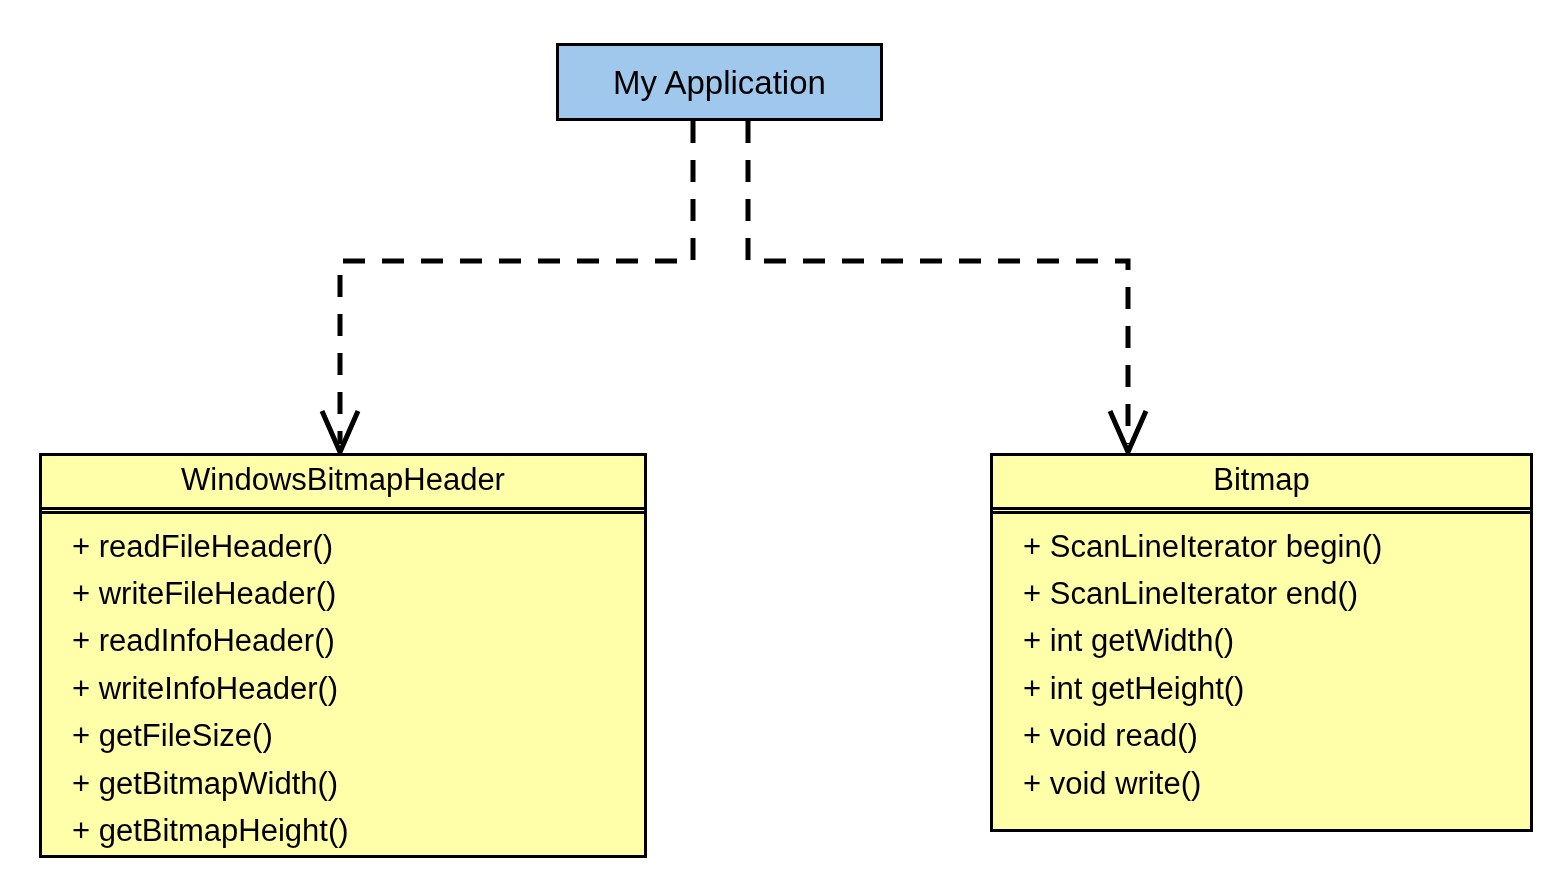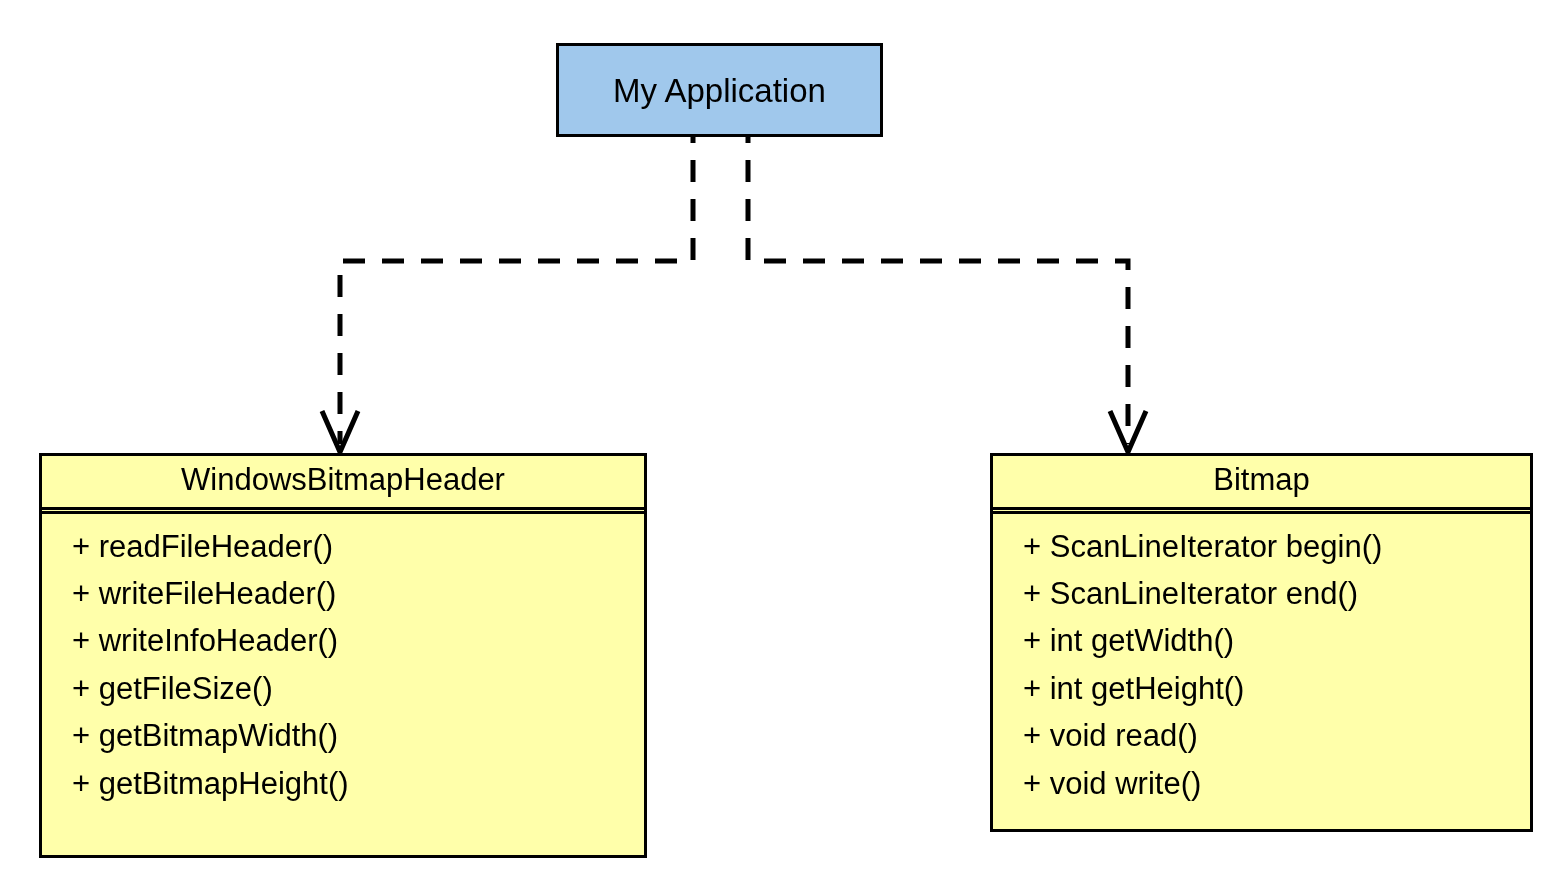--- a/index.html
+++ b/index.html
@@ -90,30 +90,31 @@
       <path d="M 693 121 L 693 261 L 340 261 L 340 444" fill="none" stroke="#000000" stroke-width="5" stroke-dasharray="22 17" stroke-linecap="butt"></path>
       <path d="M 322 411 L 340 452 L 358 411" fill="none" stroke="#000000" stroke-width="5" stroke-linecap="butt" stroke-linejoin="miter"></path>
     </g>
 
     <g>
       <path d="M 748 121 L 748 261 L 1128 261 L 1128 444" fill="none" stroke="#000000" stroke-width="5" stroke-dasharray="22 17" stroke-linecap="butt"></path>
       <path d="M 1110 411 L 1128 452 L 1146 411" fill="none" stroke="#000000" stroke-width="5" stroke-linecap="butt" stroke-linejoin="miter"></path>
     </g>
   </svg>
 
-  <div class="uml-box actor-box" style="left:556px; top:43px; width:327px; height:94px;">
+  <div class="uml-box actor-box" style="left:556px; top:43px; width:327px; height:78px;">
     <div class="actor-title">My Application</div>
   </div>
 
   <div class="uml-box" style="left:39px; top:453px; width:608px; height:405px;">
     <div class="class-title-cell">WindowsBitmapHeader</div>
     <div class="class-sep"></div>
     <div class="class-members">
       <div class="member-row">+ readFileHeader()</div>
       <div class="member-row">+ writeFileHeader()</div>
+      <div class="member-row">+ readInfoHeader()</div>
       <div class="member-row">+ writeInfoHeader()</div>
       <div class="member-row">+ getFileSize()</div>
       <div class="member-row">+ getBitmapWidth()</div>
       <div class="member-row">+ getBitmapHeight()</div>
     </div>
   </div>
 
   <div class="uml-box" style="left:990px; top:453px; width:543px; height:379px;">
     <div class="class-title-cell">Bitmap</div>
     <div class="class-sep"></div>

